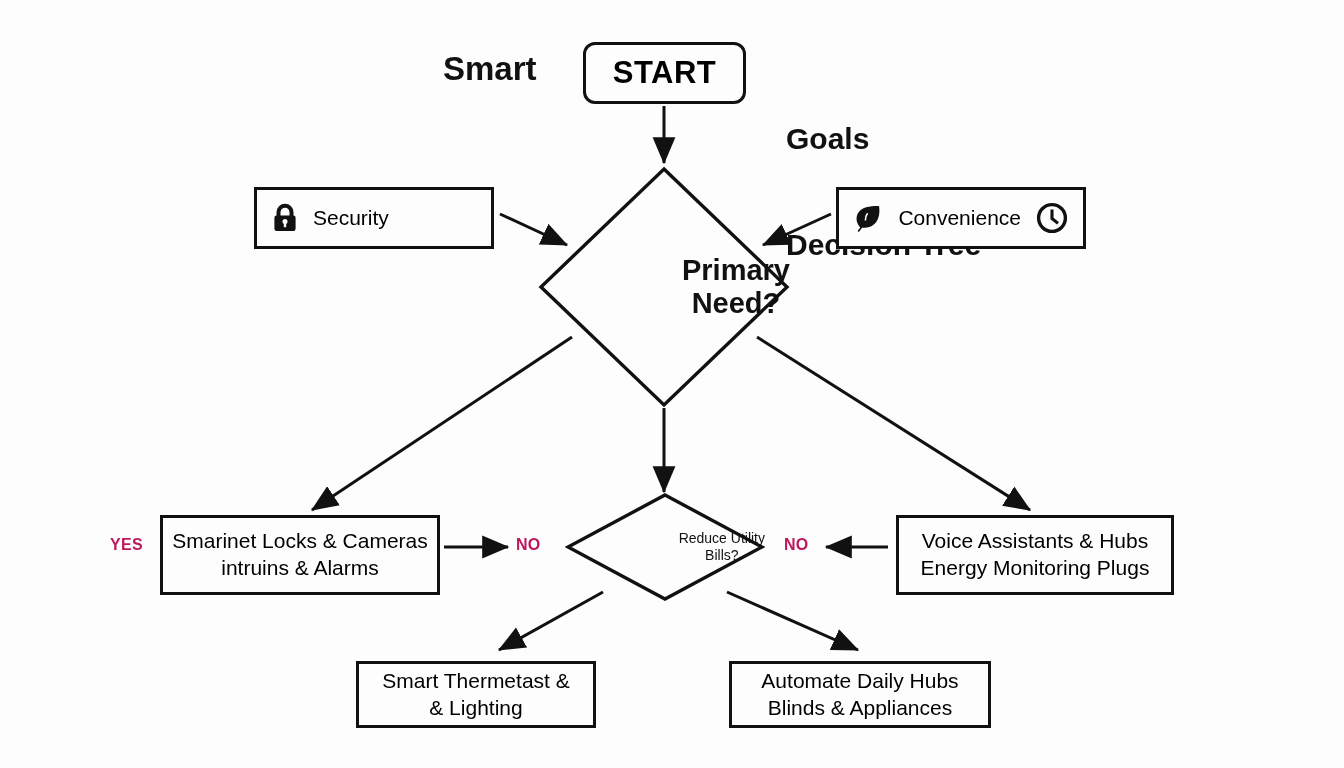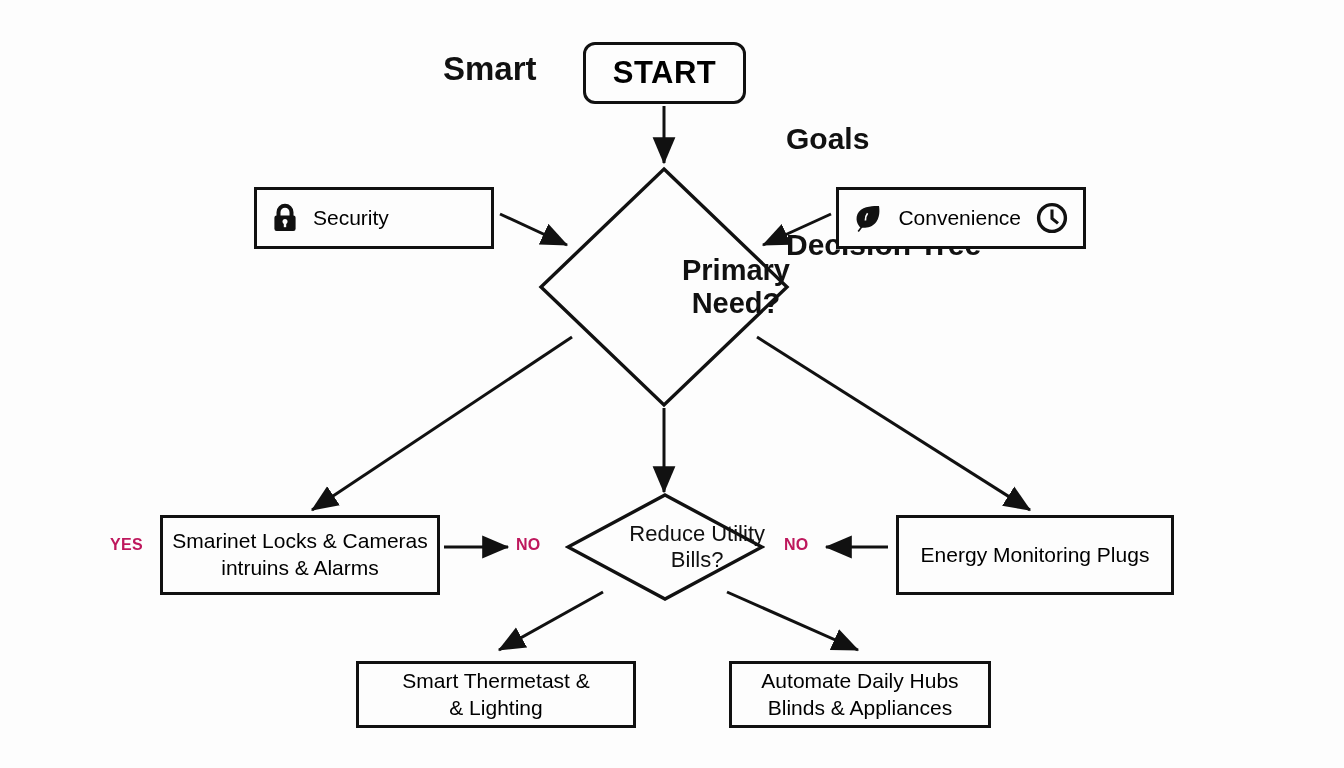--- a/index.html
+++ b/index.html
@@ -67,21 +67,21 @@
     position: relative;
     z-index: 2;
     pointer-events: none;
   }
   .diamond-primary .dtext {
     font-size: 29px;
     font-weight: bold;
     line-height: 1.15;
   }
   .diamond-secondary .dtext {
-    font-size: 22px;
+    font-size: 14px;
     font-weight: normal;
     line-height: 1.2;
   }
   .diamond svg {
     position: absolute;
     left: 0; top: 0;
     width: 100%;
     height: 100%;
     z-index: 1;
   }
@@ -192,25 +192,26 @@
 
   <div class="node node-box" style="left:160px; top:515px; width:280px; height:80px;">
     <div class="lines">
       <div>Smarinet Locks &amp; Cameras</div>
       <div>intruins &amp; Alarms</div>
     </div>
   </div>
 
   <div class="node node-box" style="left:896px; top:515px; width:278px; height:80px;">
     <div class="lines">
+      <div>Voice Assistants &amp; Hubs</div>
       <div>Energy Monitoring Plugs</div>
     </div>
   </div>
 
-  <div class="node node-box" style="left:356px; top:661px; width:280px; height:67px;">
+  <div class="node node-box" style="left:356px; top:661px; width:240px; height:67px;">
     <div class="lines">
       <div>Smart Thermetast &amp;</div>
       <div>&amp; Lighting</div>
     </div>
   </div>
 
   <div class="node node-box" style="left:729px; top:661px; width:262px; height:67px;">
     <div class="lines">
       <div>Automate Daily Hubs</div>
       <div>Blinds &amp; Appliances</div>

